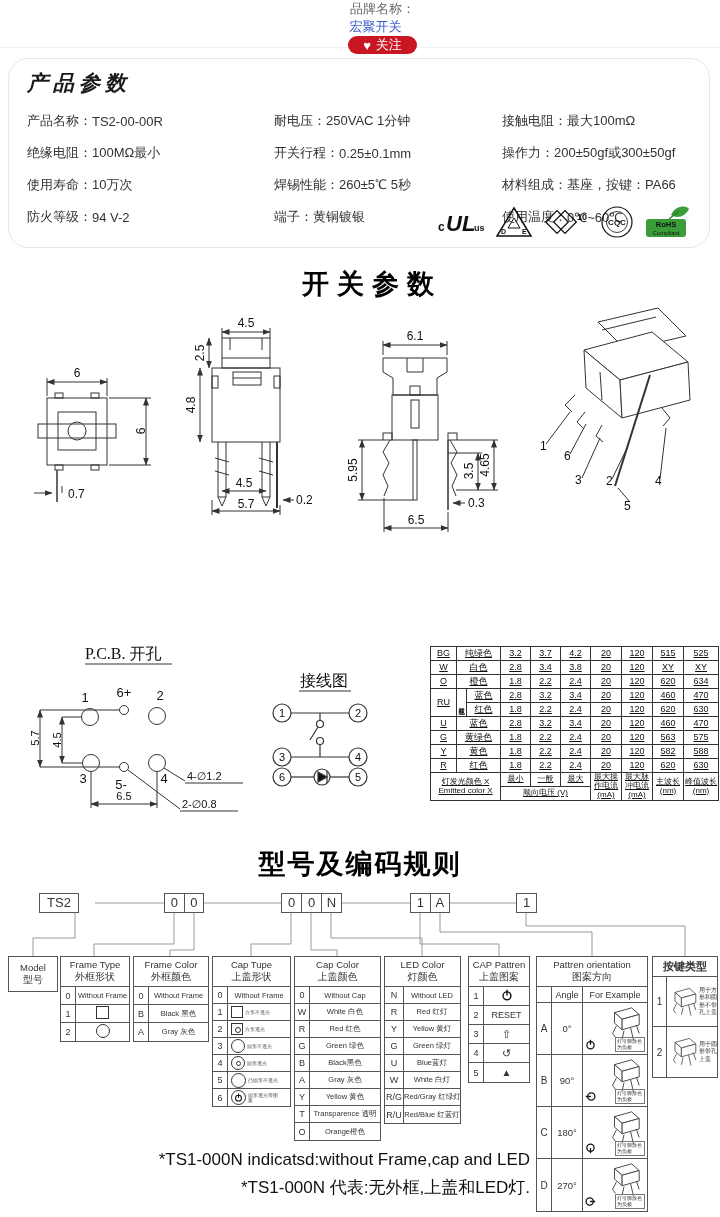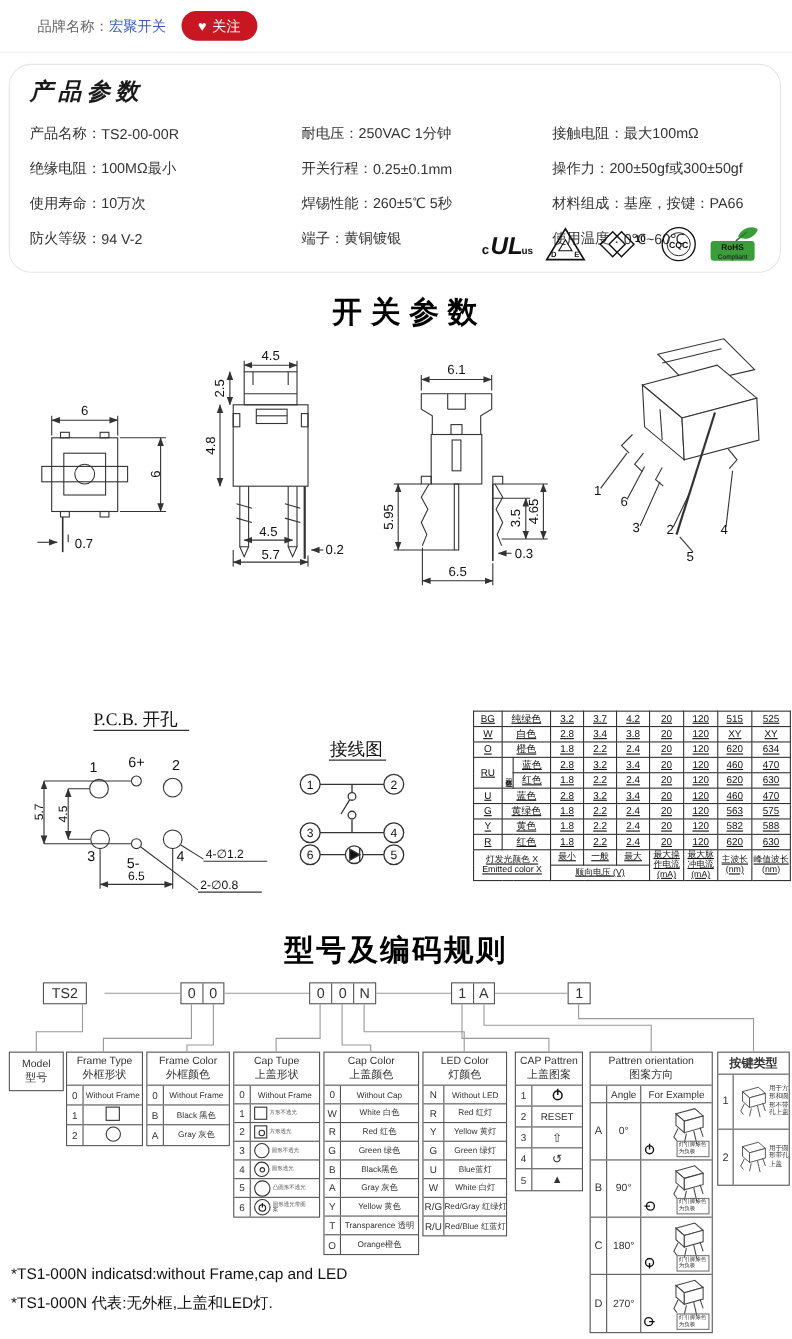--- a/index.html
+++ b/index.html
@@ -1,21 +1,21 @@
 <!DOCTYPE html>
 <html><head>
 <meta charset="utf-8">
 <style>
   html,body{margin:0;padding:0;background:#fff;}
   body{width:720px;height:1217px;position:relative;overflow:hidden;
        font-family:"Liberation Sans",sans-serif;color:#333;}
   .abs{position:absolute;}
   
   .topbar{top:0;left:0;width:720px;height:48px;border-bottom:1px solid #f0f0f0;
-          display:flex;align-items:center;padding-left:34px;box-sizing:border-box;}
+          display:flex;align-items:center;padding-left:45px;box-sizing:border-box;flex-direction:column;}
   .brand-label{font-size:13px;color:#666;}
   .brand-name{font-size:13px;color:#3a5bc7;margin-right:14px;cursor:pointer;}
   .follow-btn{background:#c81623;color:#fff;border:none;border-radius:14px;height:27px;
               padding:0 15px;font-size:13px;display:flex;align-items:center;gap:5px;cursor:pointer;}
   .follow-btn .heart{font-size:13px;line-height:1;}
   
   .pbox{left:8px;top:58px;width:702px;height:190px;border:1px solid #e6e6e6;border-radius:20px;
         box-sizing:border-box;padding:10px 0 0 18px;}
   .ptitle{font-family:"DejaVu Serif",serif;font-style:italic;font-weight:bold;
           font-size:21px;color:#1a1a1a;letter-spacing:5px;}
@@ -71,21 +71,21 @@
   .o-chip{position:absolute;right:2px;bottom:2px;border:1px solid #777;font-size:5px;line-height:1.1;
           width:26px;color:#333;padding:1px;}
   .rotB{transform:rotate(-90deg);} .rotC{transform:rotate(180deg);} .rotD{transform:rotate(90deg);}
   .k-head{border-bottom:1px solid #555;text-align:center;font-size:11px;font-weight:bold;padding:2px 0;}
   .k-row{display:flex;border-bottom:1px solid #555;height:50px;box-sizing:border-box;align-items:center;}
   .k-row:last-child{border-bottom:none;}
   .k-row .c1{width:13px;flex:0 0 13px;border-right:1px solid #555;align-self:stretch;
              display:flex;align-items:center;justify-content:center;font-size:10px;}
   .k-note{font-size:6px;width:28px;line-height:1.2;}
   
-  .footnote{left:10px;width:520px;font-size:14px;color:#111;}
+  .footnote{left:10px;width:520px;font-size:17px;color:#111;text-align:right;}
   .fn1{top:1150px;} .fn2{top:1176px;}
 </style>
 </head>
 <body>
 
 <svg width="0" height="0" style="position:absolute">
   <defs>
     <symbol id="sw3d" viewBox="0 0 40 40">
       <polygon points="10,8 28,3 36,10 18,15" fill="#fff" stroke="#444" stroke-width="1"></polygon>
       <polygon points="10,8 18,15 18,26 10,19" fill="#fff" stroke="#444" stroke-width="1"></polygon>

